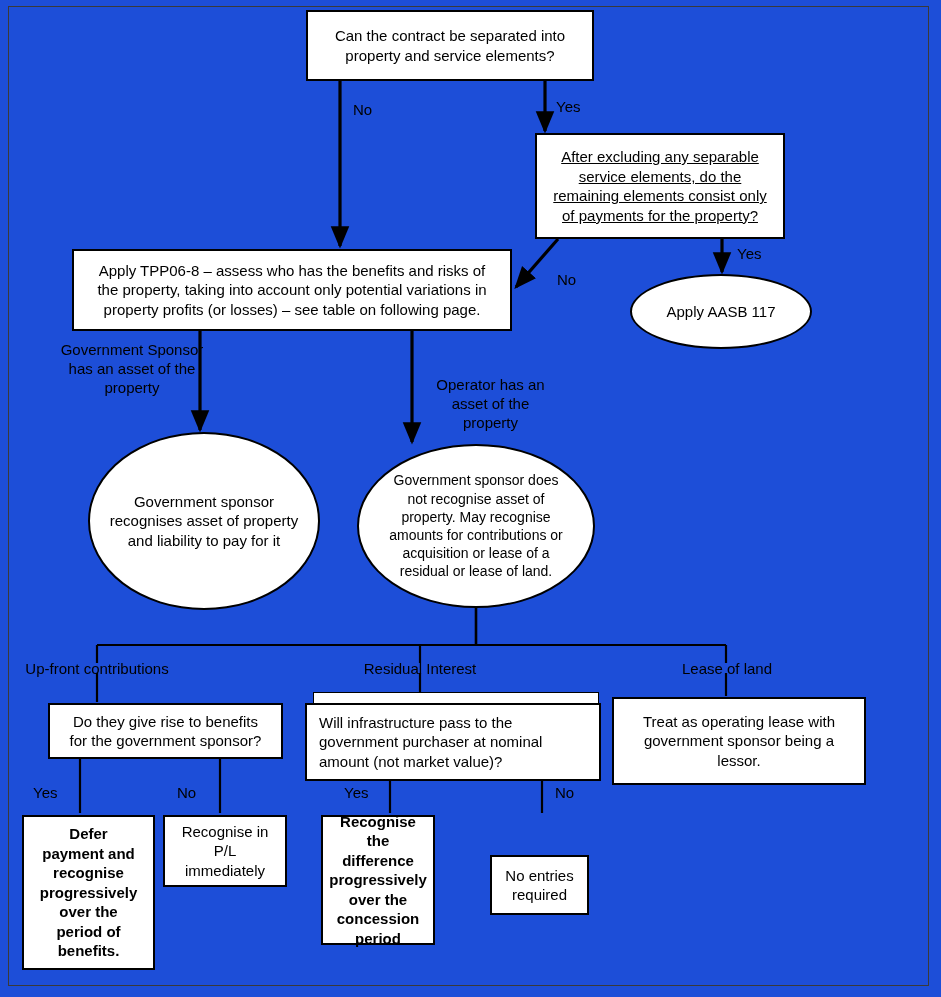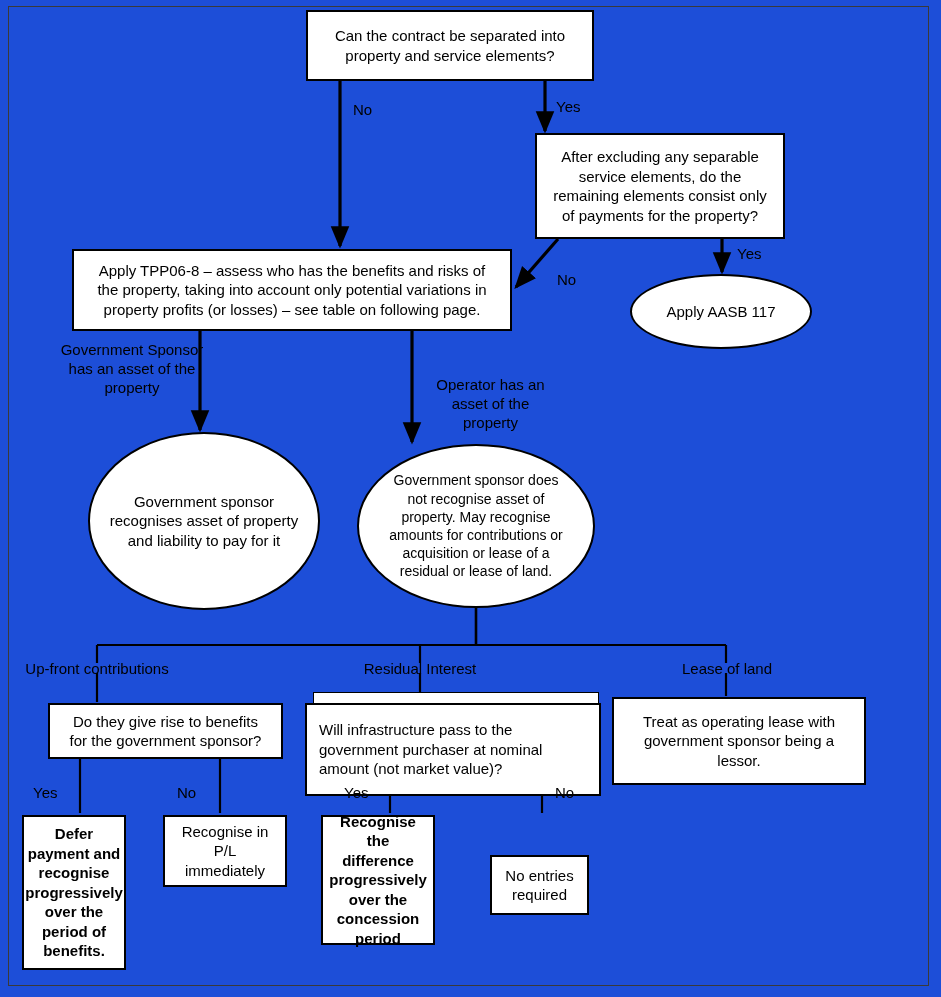--- a/index.html
+++ b/index.html
@@ -116,21 +116,21 @@
 
     <line x1="390" y1="781" x2="390" y2="813" stroke="#000" stroke-width="2.2"></line>
     <line x1="542" y1="781" x2="542" y2="813" stroke="#000" stroke-width="2.2"></line>
   </svg>
 
   <div class="node box fs15" style="left:306px; top:10px; width:288px; height:71px;">
     <span class="txt">Can the contract be separated into
 property and service elements?</span>
   </div>
 
-  <div class="node box fs15" style="left:535px; top:133px; width:250px; height:106px;">
+  <div class="node box fs15" style="left:535px; top:133px; width:250px; height:106px;text-decoration:underline;">
     <span class="txt">After excluding any separable
 service elements, do the
 remaining elements consist only
 of payments for the property?</span>
   </div>
 
   <div class="node box fs15" style="left:72px; top:249px; width:440px; height:82px;">
     <span class="txt">Apply TPP06-8 – assess who has the benefits and risks of
 the property, taking into account only potential variations in
 property profits (or losses) – see table on following page.</span>
@@ -155,33 +155,33 @@
 residual or lease of land.</span>
   </div>
 
   <div class="node box fs15" style="left:48px; top:703px; width:235px; height:56px;">
     <span class="txt">Do they give rise to benefits
 for the government sponsor?</span>
   </div>
 
   <div class="node box-thin" style="left:313px; top:692px; width:286px; height:78px;"></div>
 
-  <div class="node box fs15 al-left" style="left:305px; top:703px; width:296px; height:93px; justify-content:flex-start;">
+  <div class="node box fs15 al-left" style="left:305px; top:703px; width:296px; height:78px; justify-content:flex-start;">
     <span class="txt" style="padding-left:12px;">Will infrastructure pass to the
 government purchaser at nominal
 amount (not market value)?</span>
   </div>
 
   <div class="node box fs15" style="left:612px; top:697px; width:254px; height:88px;">
     <span class="txt">Treat as operating lease with
 government sponsor being a
 lessor.</span>
   </div>
 
-  <div class="node box fs15 bold" style="left:22px; top:815px; width:104px; height:155px;">
+  <div class="node box fs15 bold" style="left:22px; top:815px; width:133px; height:155px;">
     <span class="txt">Defer
 payment and
 recognise
 progressively
 over the
 period of
 benefits.</span>
   </div>
 
   <div class="node box fs15" style="left:163px; top:815px; width:124px; height:72px;">

